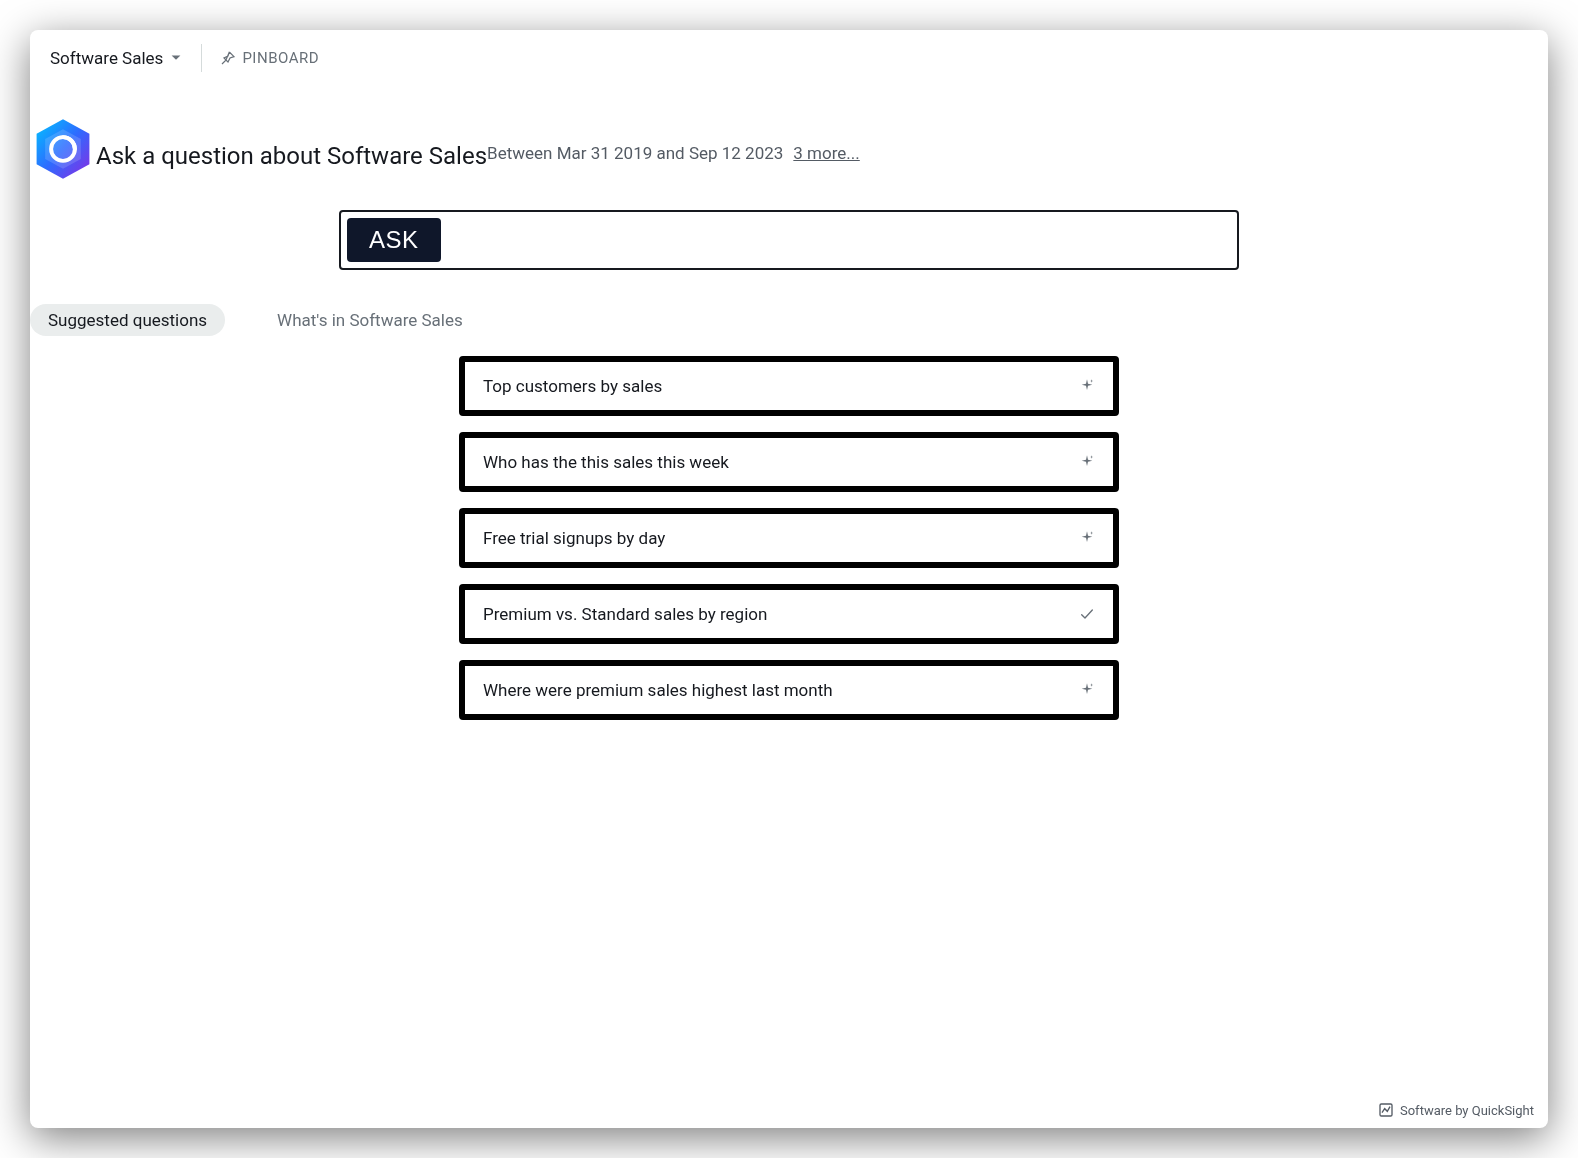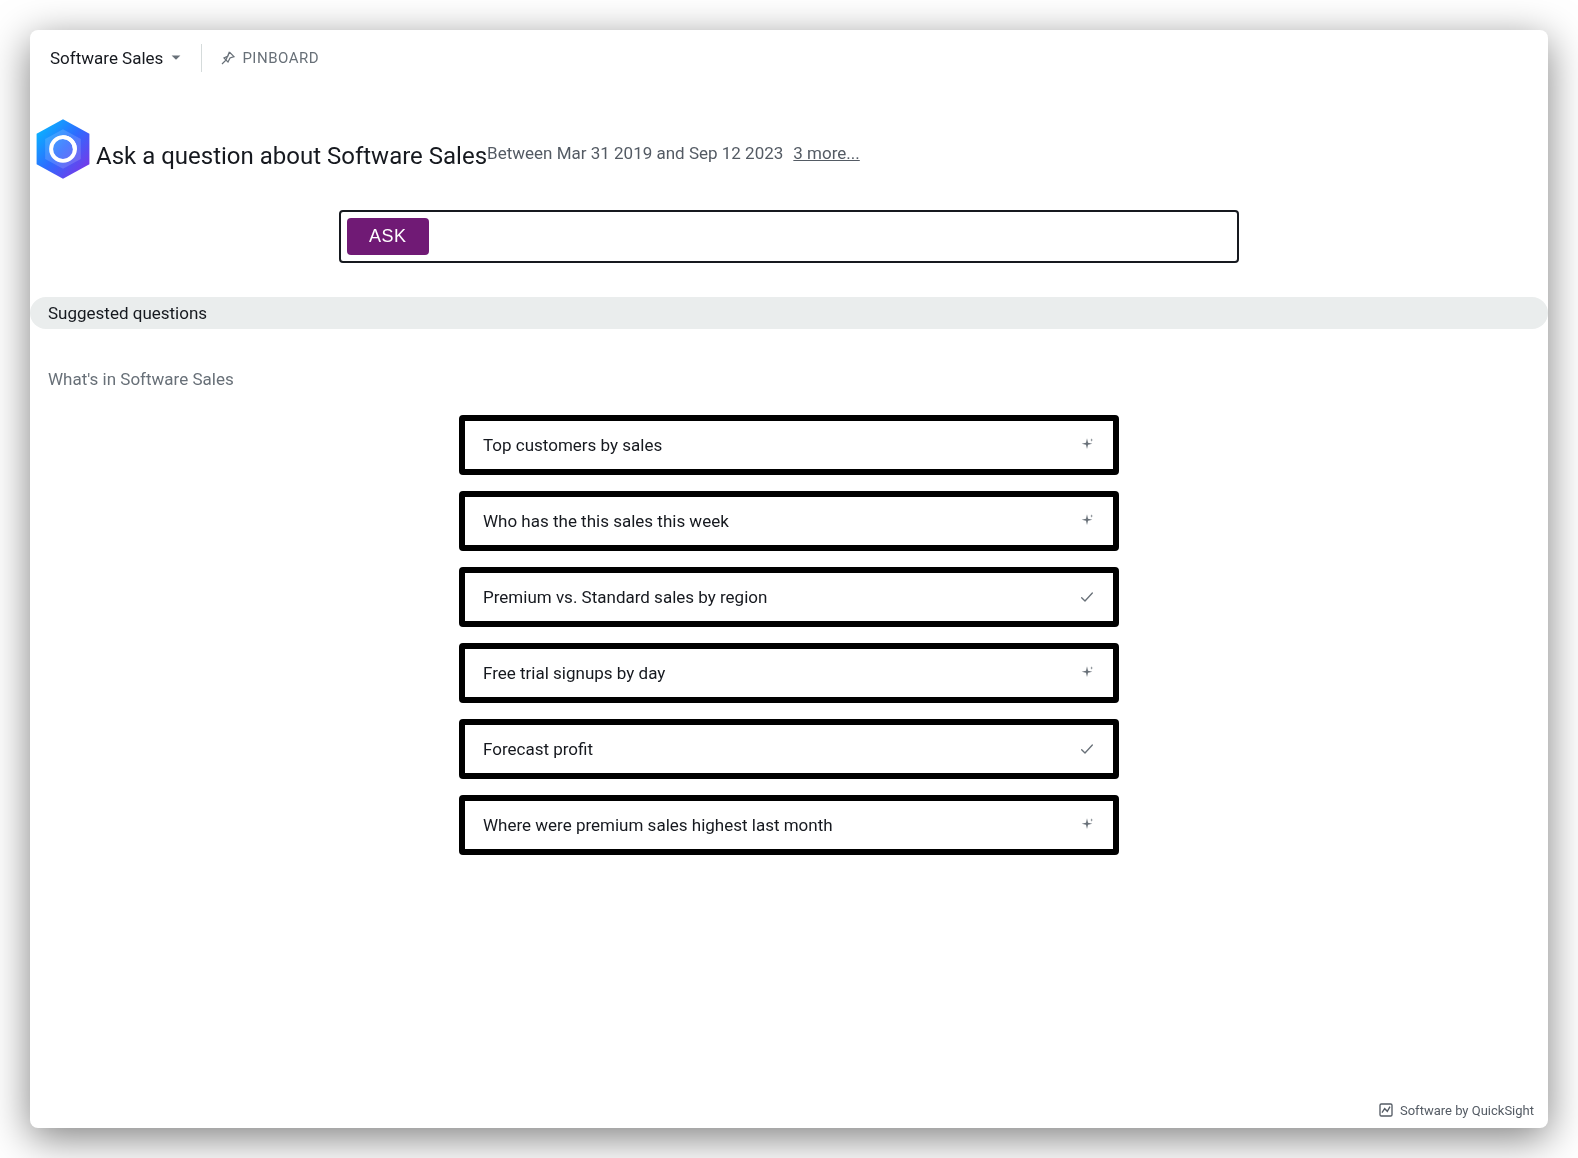--- a/index.html
+++ b/index.html
@@ -106,35 +106,34 @@
       border: none;
       outline: none;
       font-size: 19px;
       padding: 8px 10px;
       color: #16191f;
     }
     .search-input::placeholder {
       color: #687078;
     }
     .ask-button {
-      background: #701a75;
+      background: #0f172a;
       color: #fff;
       border: none;
       border-radius: 4px;
-      font-size: 18px;
+      font-size: 24px;
       padding: 8px 22px;
       cursor: pointer;
       letter-spacing: 0.5px;
     }
     .tabs {
       display: flex;
-      justify-content: flex-end;
+      justify-content: flex-start;
       margin-top: 34px;
       gap: 34px;
-      flex-direction: column;
     }
     .tab {
       font-size: 17px;
       color: #687078;
       cursor: pointer;
       padding: 6px 18px;
       border-radius: 999px;
     }
     .tab.active {
       background: #eaeded;
@@ -247,38 +246,30 @@
       <div class="question-item">
         <span class="question-text">Who has the this sales this week</span>
         <span class="question-icon">
           <svg width="16" height="16" viewBox="0 0 24 24" fill="#687078">
             <path d="M12 2 L13.5 8.5 L20 10 L13.5 11.5 L12 18 L10.5 11.5 L4 10 L10.5 8.5 Z"></path>
             <path d="M19 2 L19.6 4 L21.5 4.5 L19.6 5 L19 7 L18.4 5 L16.5 4.5 L18.4 4 Z"></path>
           </svg>
         </span>
       </div>
       <div class="question-item">
+        <span class="question-text">Free trial signups by day</span>
+        <span class="question-icon">
+          <svg width="16" height="16" viewBox="0 0 24 24" fill="#687078">
+            <path d="M12 2 L13.5 8.5 L20 10 L13.5 11.5 L12 18 L10.5 11.5 L4 10 L10.5 8.5 Z"></path>
+            <path d="M19 2 L19.6 4 L21.5 4.5 L19.6 5 L19 7 L18.4 5 L16.5 4.5 L18.4 4 Z"></path>
+          </svg>
+        </span>
+      </div>
+      <div class="question-item">
         <span class="question-text">Premium vs. Standard sales by region</span>
-        <span class="question-icon">
-          <svg width="16" height="16" viewBox="0 0 24 24" fill="none" stroke="#687078" stroke-width="2" stroke-linecap="round" stroke-linejoin="round">
-            <polyline points="4 13 9 18 20 6"></polyline>
-          </svg>
-        </span>
-      </div>
-      <div class="question-item">
-        <span class="question-text">Free trial signups by day</span>
-        <span class="question-icon">
-          <svg width="16" height="16" viewBox="0 0 24 24" fill="#687078">
-            <path d="M12 2 L13.5 8.5 L20 10 L13.5 11.5 L12 18 L10.5 11.5 L4 10 L10.5 8.5 Z"></path>
-            <path d="M19 2 L19.6 4 L21.5 4.5 L19.6 5 L19 7 L18.4 5 L16.5 4.5 L18.4 4 Z"></path>
-          </svg>
-        </span>
-      </div>
-      <div class="question-item">
-        <span class="question-text">Forecast profit</span>
         <span class="question-icon">
           <svg width="16" height="16" viewBox="0 0 24 24" fill="none" stroke="#687078" stroke-width="2" stroke-linecap="round" stroke-linejoin="round">
             <polyline points="4 13 9 18 20 6"></polyline>
           </svg>
         </span>
       </div>
       <div class="question-item">
         <span class="question-text">Where were premium sales highest last month</span>
         <span class="question-icon">
           <svg width="16" height="16" viewBox="0 0 24 24" fill="#687078">

